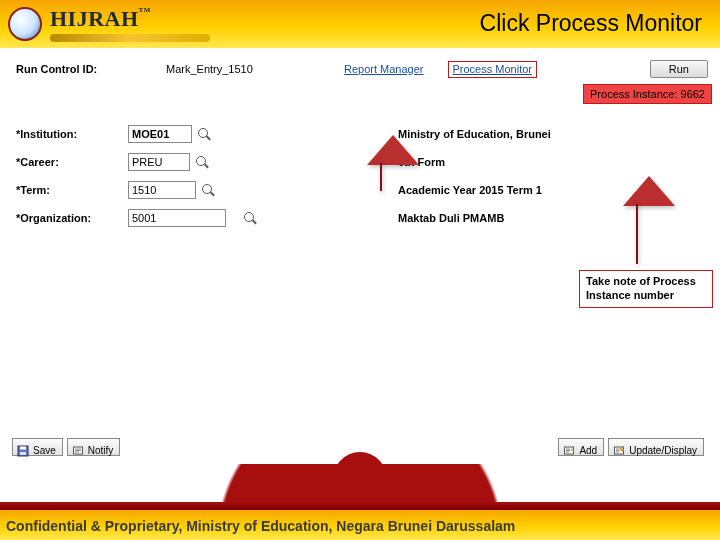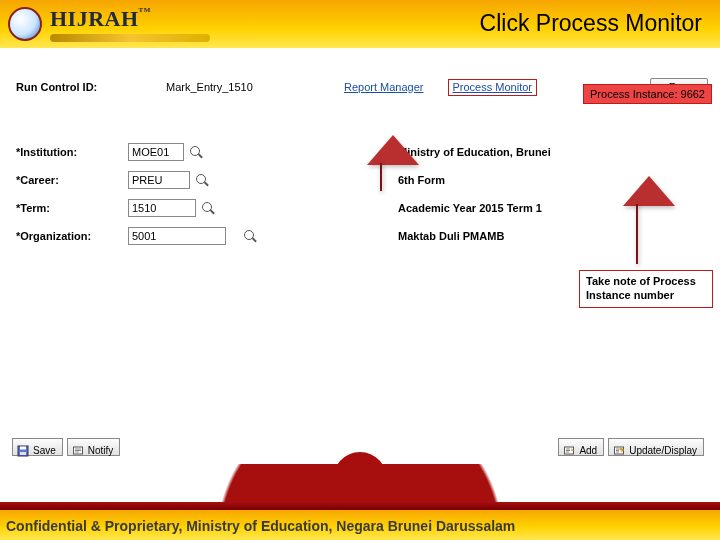--- a/index.html
+++ b/index.html
@@ -38,21 +38,21 @@
   }
   .title {
     position: absolute;
     right: 18px; top: 10px;
     font-size: 23px;
     font-family: Arial, sans-serif;
     color: #000;
   }
 
   
-  .content { position: relative; padding: 28px 12px 0 16px; }
+  .content { position: relative; padding: 10px 12px 0 16px; }
 
   .row { display: flex; align-items: center; margin-bottom: 2px; }
   .top-row { height: 22px; }
 
   .lbl { font-weight: bold; }
   .val { color: #000; }
 
   .link { color: #1b4fa3; text-decoration: underline; cursor: pointer; }
 
   .pm-box {
@@ -81,21 +81,21 @@
   
   .form-grid { margin-top: 40px; }
   .form-row { display: flex; align-items: center; height: 28px; }
   .form-label { width: 112px; font-weight: bold; }
   .form-input {
     border: 1px solid #888;
     height: 18px; padding: 1px 3px;
     font-size: 11px; font-family: Arial, sans-serif;
     background: #fff;
   }
-  .inst-input { width: 56px; }
+  .inst-input { width: 64px; font-weight: bold; }
   .car-input { width: 62px; }
   .term-input { width: 68px; }
   .org-input { width: 98px; }
   .lookup {
     margin-left: 6px;
     cursor: pointer;
     display: inline-block;
     width: 13px; height: 13px;
     position: relative;
   }

